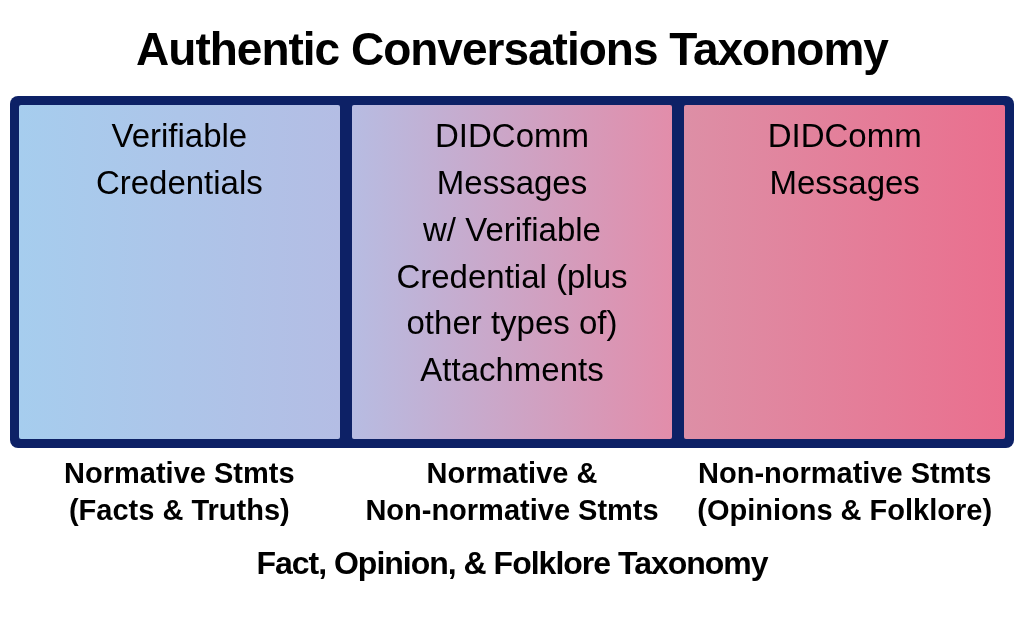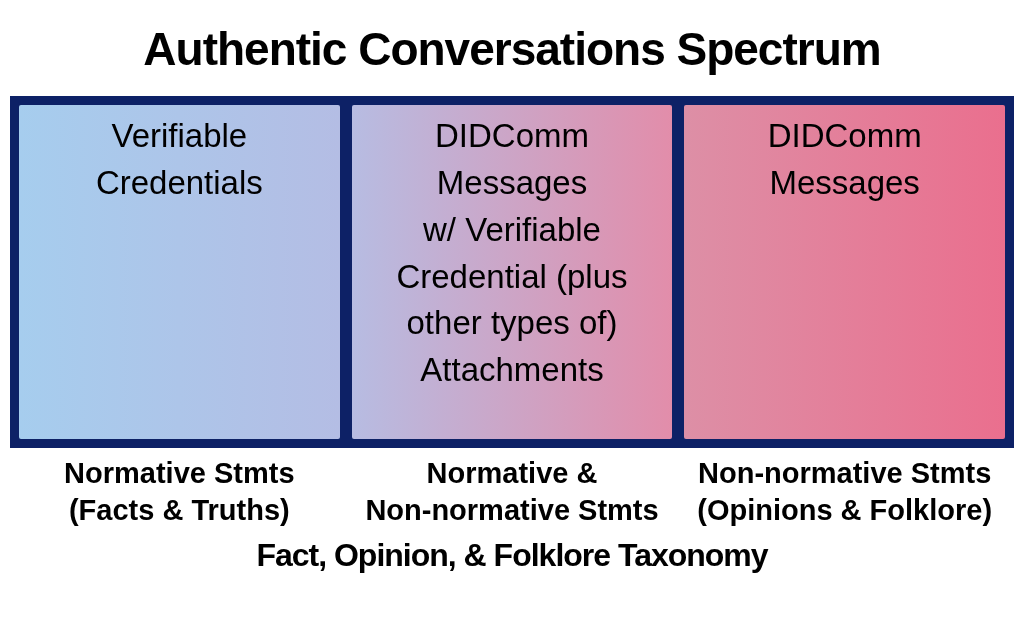--- a/index.html
+++ b/index.html
@@ -23,21 +23,21 @@
     font-size: 46px;
     font-weight: bold;
     letter-spacing: -1px;
     white-space: nowrap;
   }
   .frame {
     box-sizing: border-box;
     width: 1004px;
     height: 352px;
     margin: 10px auto 0 auto;
-    border-radius: 0;
+    border-radius: 8px;
     padding: 9px;
     display: flex;
     gap: 12px;
   }
   .box {
     flex: 1 1 0;
     border-radius: 2px;
     display: flex;
     justify-content: center;
     align-items: flex-start;
@@ -46,21 +46,21 @@
   }
   .box-text {
     font-size: 33px;
     line-height: 1.42;
     text-align: center;
     white-space: pre-line;
   }
   .labels-row {
     box-sizing: border-box;
     width: 1004px;
-    margin: 7px auto 8px auto;
+    margin: 7px auto 16px auto;
     padding: 0 9px;
     display: flex;
     gap: 12px;
   }
   .col-label {
     flex: 1 1 0;
     text-align: center;
     font-size: 29px;
     font-weight: bold;
     line-height: 1.28;
@@ -73,21 +73,21 @@
     font-weight: bold;
     letter-spacing: -1px;
     white-space: nowrap;
   }
 </style>
 </head>
 <body>
 
 <div class="canvas">
 
-  <h1 class="diagram-title">Authentic Conversations Spectrum</h1>
+  <h1 class="diagram-title">Authentic Conversations Taxonomy</h1>
 
   <div class="frame" style="background: rgb(13, 33, 102);">
 
     <div class="box" style="background: linear-gradient(90deg, rgb(166, 205, 238), rgb(180, 189, 228));">
       <div class="box-text">Verifiable
 Credentials</div>
     </div>
 
     <div class="box" style="background: linear-gradient(90deg, rgb(183, 188, 226), rgb(226, 141, 170));">
       <div class="box-text">DIDComm

